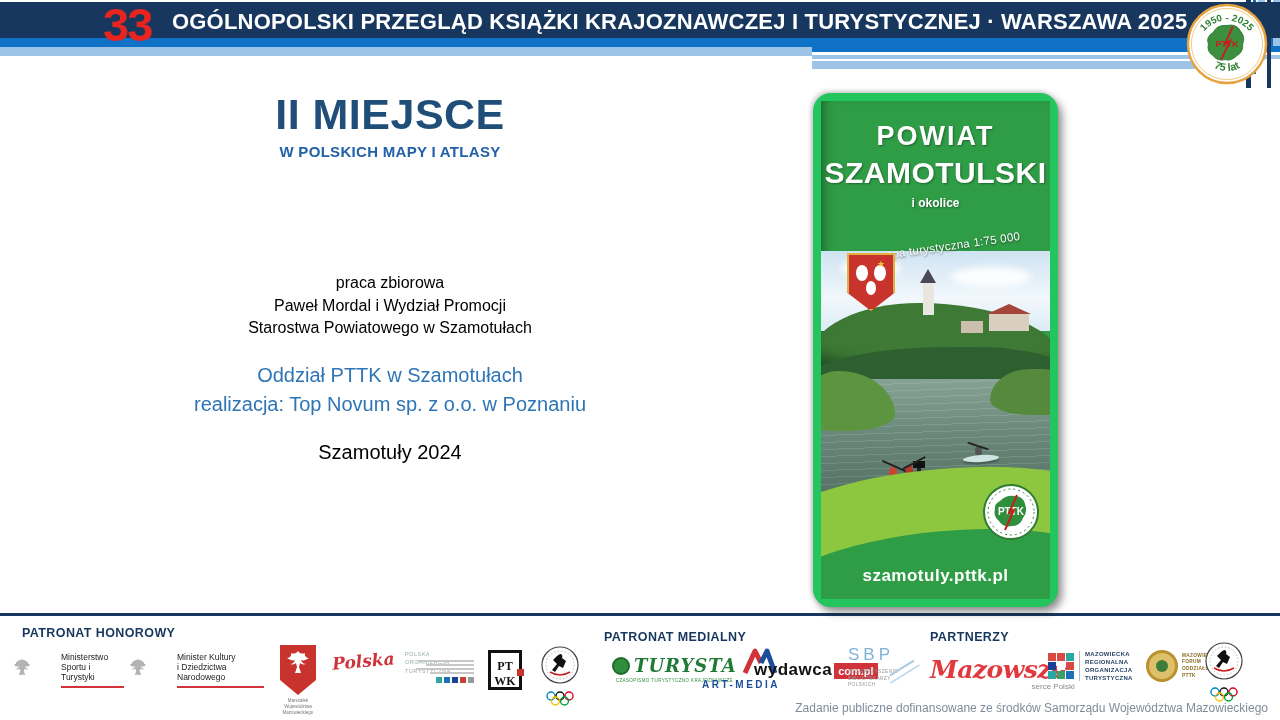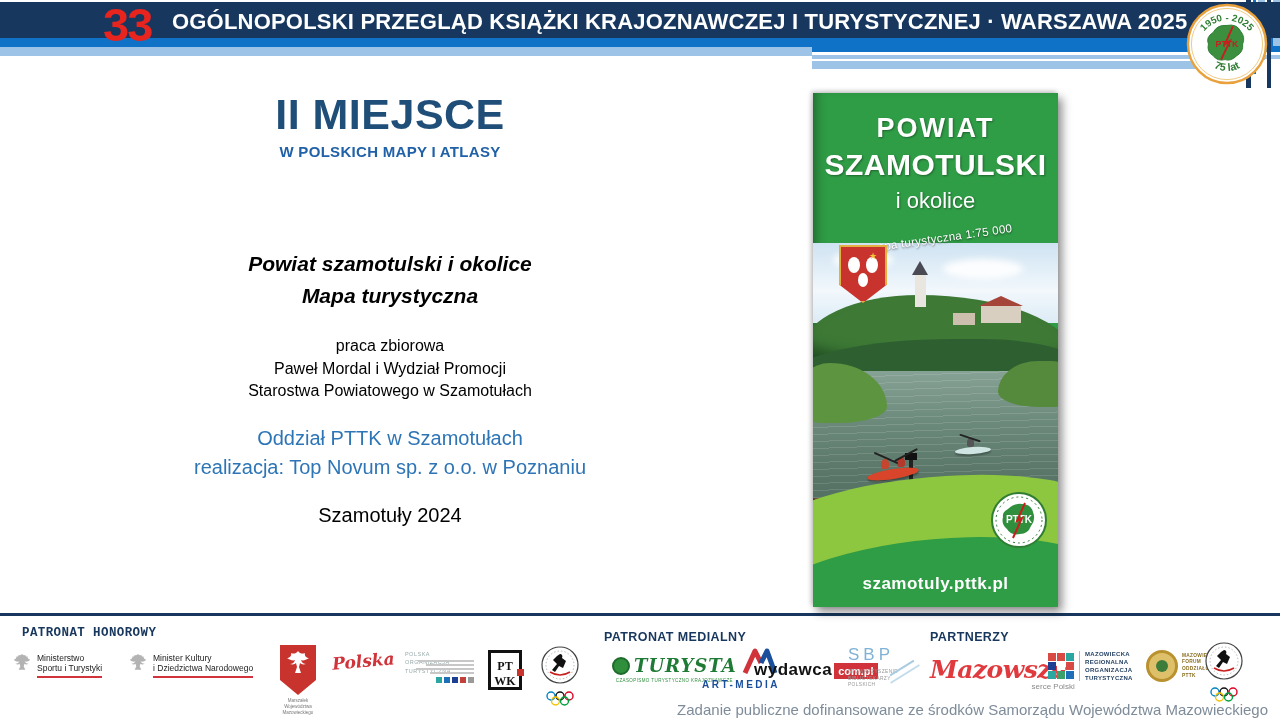--- a/index.html
+++ b/index.html
@@ -31,30 +31,30 @@
                color:#1F4E79;font-size:43px;font-weight:700;letter-spacing:0.5px;z-index:4;}
   .place-cat{position:absolute;left:65px;top:143px;width:650px;text-align:center;
              color:#2061A8;font-size:15px;font-weight:700;letter-spacing:0.3px;z-index:4;}
   .entry{position:absolute;left:65px;top:248px;width:650px;text-align:center;color:#000;z-index:4;}
   .entry .wtitle{font-size:21px;font-weight:700;font-style:italic;line-height:1.5;}
   .entry .credits{margin-top:24px;font-size:16px;line-height:1.42;}
   .entry .pub{margin-top:21px;font-size:20px;line-height:1.42;color:#2E75B6;}
   .entry .yearline{margin-top:23px;font-size:20px;}
 
   
-  .cover{position:absolute;left:813px;top:93px;width:245px;height:514px;background:#fca5a5;
-         padding:0;box-sizing:border-box;z-index:4;
-         box-shadow:4px 5px 9px rgba(0,0,0,0.45),-2px -2px 4px rgba(0,0,0,0.18);}
+  .cover{position:absolute;left:813px;top:93px;width:245px;height:514px;background:#22c55e;
+         padding:8px;box-sizing:border-box;z-index:4;
+         box-shadow:4px 5px 9px rgba(0,0,0,0.45),-2px -2px 4px rgba(0,0,0,0.18);border-radius:18px;}
   .cover-inner{position:relative;width:100%;height:100%;background:#2F9C46;overflow:hidden;
                box-shadow:inset 10px 0 12px -8px rgba(0,0,0,0.4);}
   .cv-head{position:relative;padding-top:20px;text-align:center;color:#fff;z-index:3;}
   .cv-powiat{font-size:27px;font-weight:700;letter-spacing:2px;text-shadow:1px 1px 2px rgba(0,0,0,0.35);}
   .cv-szamotulski{font-size:30px;font-weight:700;letter-spacing:0.5px;margin-top:4px;
                   text-shadow:1px 1px 2px rgba(0,0,0,0.35);}
-  .cv-okolice{font-size:22px;font-weight:400;margin-top:6px;text-shadow:1px 1px 2px rgba(0,0,0,0.35);}
+  .cv-okolice{font-size:12px;font-weight:700;margin-top:6px;text-shadow:1px 1px 2px rgba(0,0,0,0.35);}
   .photo{position:absolute;left:0;top:150px;width:100%;height:298px;overflow:hidden;}
   .sky{position:absolute;left:0;top:0;width:100%;height:80px;
        background:linear-gradient(180deg,#cfe3f2,#f2f8fc 60%,#dcebf5);}
   .cloud{position:absolute;background:#fff;border-radius:50%;filter:blur(3px);opacity:.9;}
   .treeline{position:absolute;left:-10px;top:52px;width:110%;height:80px;background:#3E7A36;
             border-radius:45% 60% 35% 55%/70% 80% 20% 30%;
             box-shadow:inset 0 -14px 14px rgba(20,60,25,0.7);}
   .treeline2{position:absolute;left:-20px;top:96px;width:120%;height:50px;background:#2E5F31;
              border-radius:60% 40% 50% 50%/80% 70% 20% 30%;}
   .church{position:absolute;left:102px;top:30px;width:11px;height:34px;background:#e8e6df;z-index:1;}
@@ -107,26 +107,26 @@
   .band-dark{position:absolute;left:-60px;bottom:-52px;width:370px;height:120px;background:#2F9C46;
              border-radius:50%;transform:rotate(-5deg);z-index:5;}
   .band-fill{position:absolute;left:0;bottom:0;width:100%;height:36px;background:#2F9C46;z-index:5;}
   .pttk-badge{position:absolute;right:10px;bottom:58px;width:58px;height:58px;z-index:6;}
   .cv-url{position:absolute;left:0;bottom:13px;width:100%;text-align:center;z-index:7;color:#fff;
           font-size:17px;font-weight:700;letter-spacing:0.5px;}
 
   
   .footer-rule{position:absolute;left:0;top:613px;width:1280px;height:3px;background:#17375E;}
   .sec-label{position:absolute;color:#17375E;font-size:12.5px;font-weight:700;letter-spacing:0.4px;}
-  .lab-hon{left:22px;top:626px;font-family:Liberation Mono, monospace;} .lab-med{left:604px;top:630px;} .lab-par{left:930px;top:630px;}
+  .lab-hon{left:22px;top:626px;} .lab-med{left:604px;top:630px;} .lab-par{left:930px;top:630px;}
   .logo{position:absolute;}
   .lg-text{font-size:8.5px;line-height:1.2;color:#222;}
   .redline{height:2px;background:#D0343A;margin-top:3px;}
   .eagle{flex:0 0 auto;margin-right:5px;}
-  .flexrow{display:flex;align-items:flex-end;}
+  .flexrow{display:flex;align-items:center;gap:24px;}
   .l-msport{left:12px;top:652px;width:112px;}
   .l-mkult{left:128px;top:652px;width:136px;}
   .l-marsz{left:270px;top:645px;width:56px;text-align:center;}
   .shield{width:36px;height:50px;margin:0 auto;background:#C8332D;
           clip-path:polygon(0 0,100% 0,100% 70%,50% 100%,0 70%);position:relative;}
   .marsz-cap{font-size:4.5px;color:#777;margin-top:3px;line-height:1.3;}
   .l-pot{left:332px;top:650px;}
   .pot-script{font-size:17px;font-weight:700;font-style:italic;color:#D0343A;
               font-family:"DejaVu Serif",serif;transform:rotate(-5deg);display:inline-block;}
   .pot-cap{display:inline-block;vertical-align:middle;margin-left:6px;font-size:5.5px;color:#9aa;line-height:1.5;letter-spacing:0.5px;}
@@ -169,21 +169,21 @@
   .mosaic{display:grid;grid-template-columns:8px 8px 8px;grid-template-rows:8px 8px 8px;gap:1px;}
   .mrot-div{width:1px;height:30px;background:#bbb;}
   .mrot-txt{font-size:6px;font-weight:700;color:#1C3A5E;line-height:1.35;letter-spacing:0.3px;}
   .l-forum{left:1146px;top:650px;}
   .forum-row{display:flex;align-items:center;gap:4px;}
   .forum-badge{width:32px;height:32px;border-radius:50%;background:#DFC06A;border:3px solid #B9912F;
                box-sizing:border-box;position:relative;}
   .forum-badge:before{content:"";position:absolute;left:7px;top:7px;width:12px;height:12px;
                       border-radius:50%;background:#3E7C3A;}
   .forum-txt{font-size:4.8px;font-weight:700;color:#8a6d1f;line-height:1.4;letter-spacing:0.3px;}
-  .funding{position:absolute;right:12px;top:701px;font-size:15px;color:#7E8C9A;}
+  .funding{position:absolute;right:12px;top:701px;font-size:12px;color:#7E8C9A;}
   .rings{margin-top:2px;}
 </style>
 </head>
 <body>
 
 <div class="slide">
 
   <div class="banner"></div>
   <div class="edition">33</div>
   <div class="banner-title">OGÓLNOPOLSKI PRZEGLĄD KSIĄŻKI KRAJOZNAWCZEJ I TURYSTYCZNEJ  ·  WARSZAWA 2025</div>
@@ -215,24 +215,20 @@
       <text font-size="11" font-weight="bold" fill="#2F7D33" font-family="Liberation Sans,sans-serif">
         <textPath href="#arcB" startOffset="50%" text-anchor="middle">75 lat</textPath>
       </text>
     </svg>
   </div>
 
   <div class="place-title">II MIEJSCE</div>
   <div class="place-cat">W POLSKICH MAPY I ATLASY</div>
 
   <div class="entry">
-    <div class="wtitle">
-      <div>Powiat szamotulski i okolice</div>
-      <div>Mapa turystyczna</div>
-    </div>
     <div class="credits">
       <div>praca zbiorowa</div>
       <div>Paweł Mordal i Wydział Promocji</div>
       <div>Starostwa Powiatowego w Szamotułach</div>
     </div>
     <div class="pub">
       <div>Oddział PTTK w Szamotułach</div>
       <div>realizacja: Top Novum sp. z o.o. w Poznaniu</div>
     </div>
     <div class="yearline">Szamotuły 2024</div>

